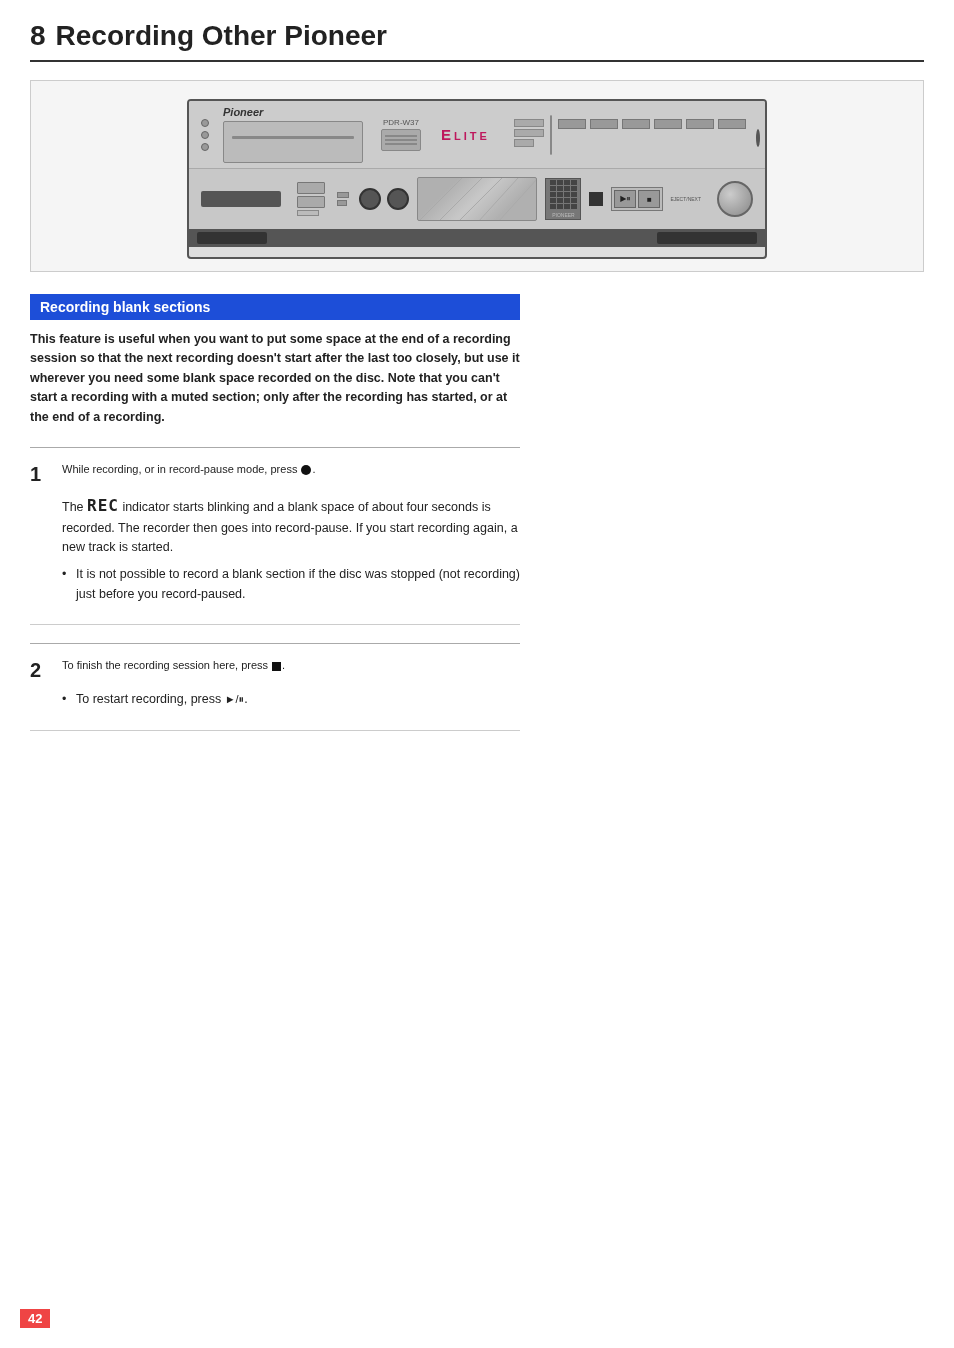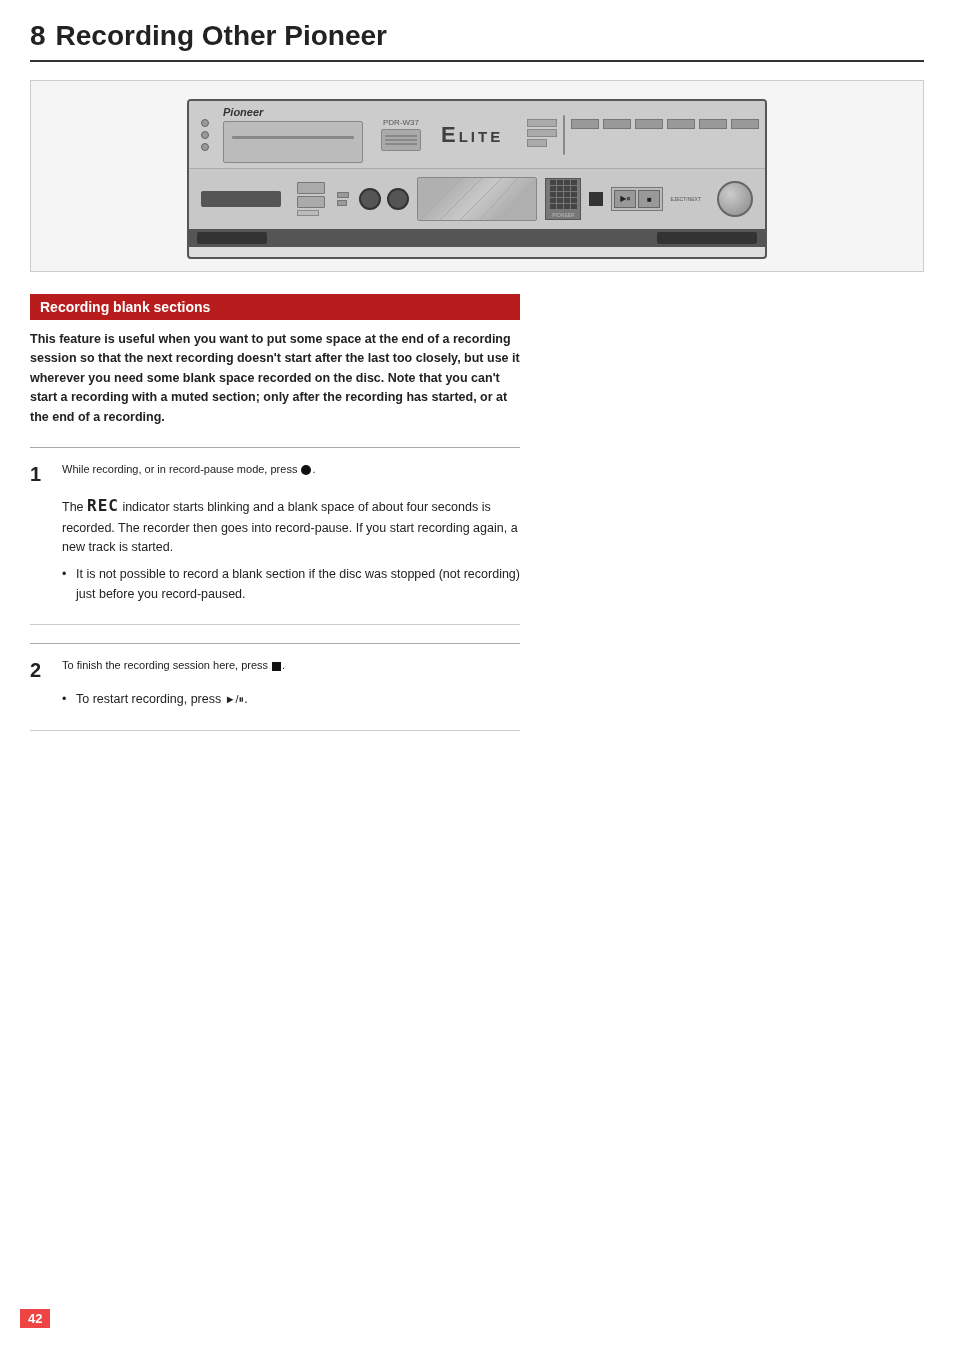--- a/index.html
+++ b/index.html
@@ -54,21 +54,21 @@
       background: #f5f5f5;
       padding: 18px 18px 12px 18px;
       margin-bottom: 22px;
       display: flex;
       align-items: center;
       justify-content: center;
     }
 
     
     .section-header {
-      background: #b91c1c;
+      background: #1d4ed8;
       color: #fff;
       font-size: 14px;
       font-weight: bold;
       padding: 5px 10px;
       margin-bottom: 10px;
     }
 
     .intro-text {
       font-size: 12.5px;
       line-height: 1.55;
@@ -308,21 +308,21 @@
           <div style="font-size:8px; color:#555;">PDR-W37</div>
           <div style="display:flex; gap:6px; align-items:center;">
             <div style="width:40px; height:22px; background:#aaa; border:1px solid #888; border-radius:2px; display:flex; flex-direction:column; justify-content:center; padding:2px 3px; gap:2px;">
               <div style="height:2px; background:#888;"></div>
               <div style="height:2px; background:#888;"></div>
               <div style="height:2px; background:#888;"></div>
             </div>
           </div>
         </div>
 
-        <div style="margin-left:10px; font-size:22px; font-weight:bold; font-variant:small-caps; letter-spacing:3px; color:#404040;">Elite</div>
+        <div style="margin-left:10px; font-size:15px; font-weight:bold; font-variant:small-caps; letter-spacing:3px; color:#be185d;">Elite</div>
 
         <div style="flex:1; margin-left:14px;">
           <div style="display:flex; gap:6px; align-items:flex-start;">
 
             <div style="display:flex; flex-direction:column; gap:2px; margin-top:4px;">
               <div style="width:30px; height:8px; background:#aaa; border:1px solid #888;"></div>
               <div style="width:30px; height:8px; background:#aaa; border:1px solid #888;"></div>
               <div style="width:20px; height:8px; background:#aaa; border:1px solid #888;"></div>
             </div>
 

